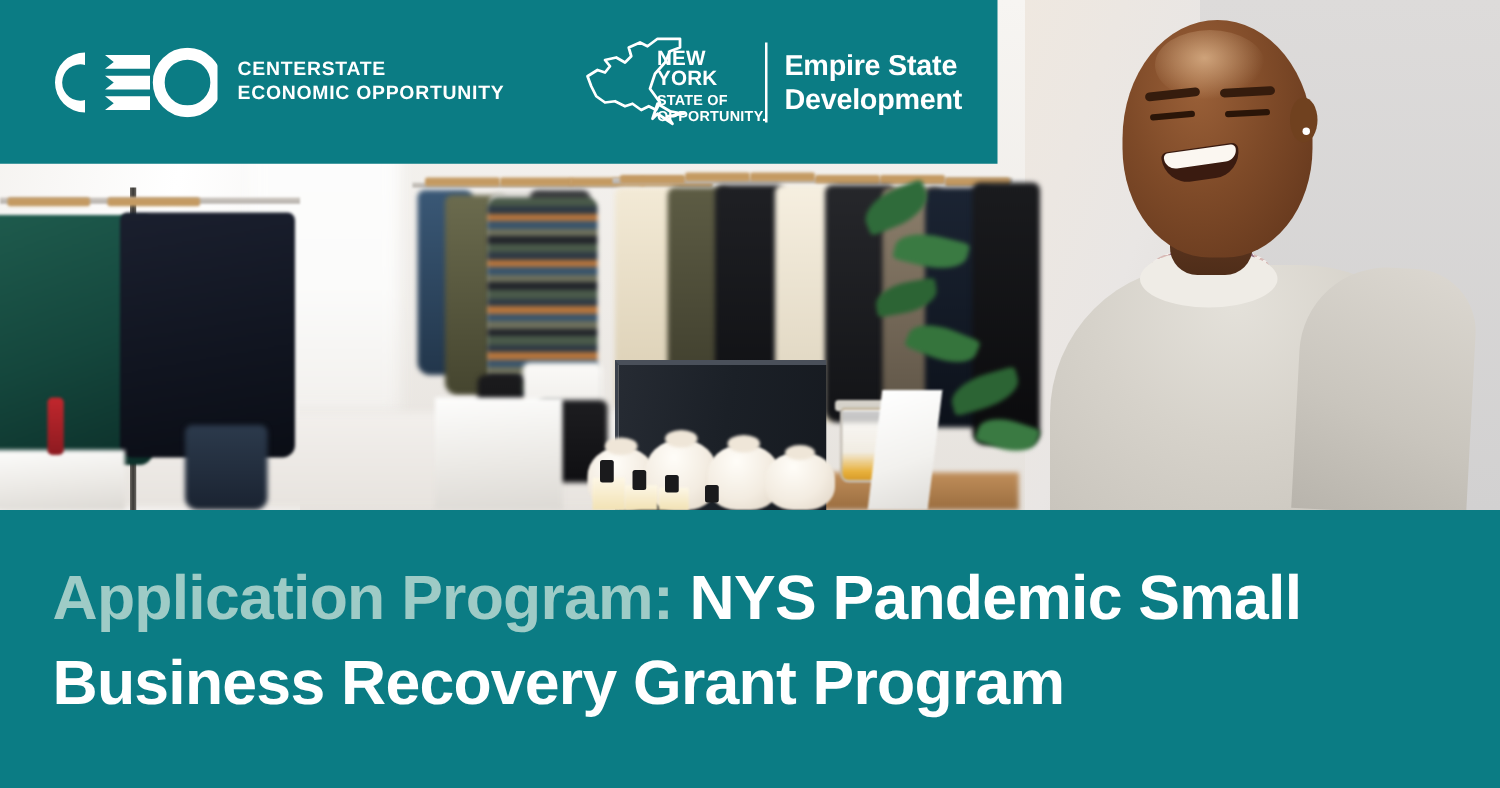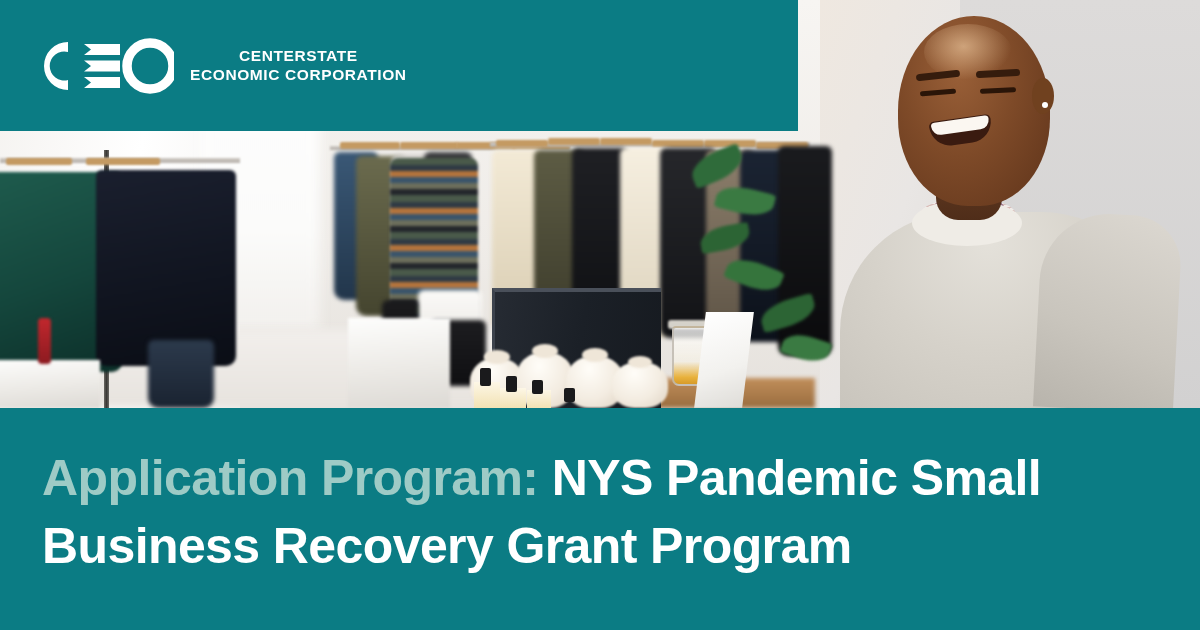--- a/index.html
+++ b/index.html
@@ -260,21 +260,20 @@
   }
 
   
   .header-bar{
     position:absolute;
     left:0; top:0;
     width:798px; height:131px;
     background:#0b7c84;
     display:flex;
     align-items:center;
-    text-align:center;
   }
   .ceo-logo{
     display:flex; align-items:center; margin-left:34px;
   }
   .ceo-mark{
     position:relative; width:140px; height:56px; flex:none;
   }
   .ceo-name{
     margin-left:16px;
     color:#ffffff;
@@ -435,24 +434,44 @@
 
           <path d="M50 6 L86 6 L86 17 L50 17 L57 11.5 Z" fill="#ffffff"></path>
           <path d="M50 22.5 L86 22.5 L86 33.5 L50 33.5 L57 28 Z" fill="#ffffff"></path>
           <path d="M50 39 L86 39 L86 50 L50 50 L57 44.5 Z" fill="#ffffff"></path>
 
           <circle cx="116" cy="28" r="23" fill="none" stroke="#ffffff" stroke-width="9.5"></circle>
         </svg>
       </div>
       <div class="ceo-name">
         <div>CENTERSTATE</div>
-        <div>ECONOMIC CORPORATION</div>
+        <div>ECONOMIC OPPORTUNITY</div>
       </div>
     </div>
 
+    <div class="nys-logo">
+      <div class="nys-mark">
+        <svg width="144" height="82" viewBox="0 0 144 82" aria-hidden="true">
+          <path d="M9 44 L6 36 L14 31 L20 33 L24 28 L20 23 L29 21 L36 25 L41 20 L39 13
+                   L48 9 L54 12 L62 6 L80 6 L80 13 L72 16 L68 25 L60 34 L56 46 L64 57
+                   L61 63 L55 60 L49 63 L42 58 L36 60 L28 56 L20 57 L13 52 Z" fill="none" stroke="#ffffff" stroke-width="2.2" stroke-linejoin="round"></path>
+          <path d="M62 58 L72 64 L83 66 L70 68 L74 74 L62 66 L58 70 Z" fill="none" stroke="#ffffff" stroke-width="2.2" stroke-linejoin="round"></path>
+        </svg>
+        <div class="nys-words">
+          <div class="l1">NEW YORK</div>
+          <div class="l2">STATE OF</div>
+          <div class="l3">OPPORTUNITY.</div>
+        </div>
+      </div>
+      <div class="nys-divider"></div>
+      <div class="esd-words">
+        <div>Empire State</div>
+        <div>Development</div>
+      </div>
+    </div>
   </div>
 
   <div class="title-band">
     <div class="title">
       <span class="lede">Application Program:</span><span> NYS Pandemic Small Business Recovery Grant Program</span>
     </div>
   </div>
 
 </div>
 

